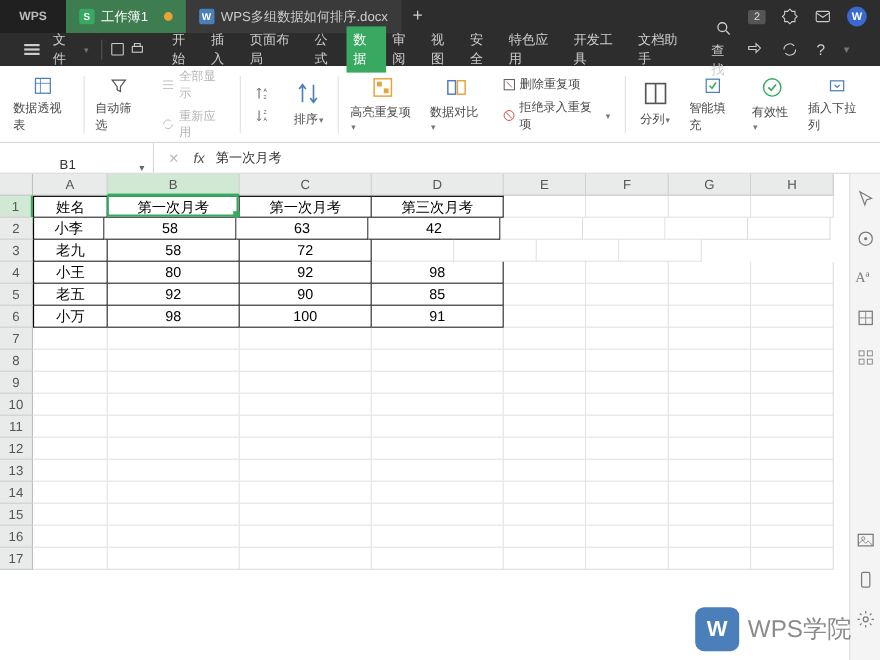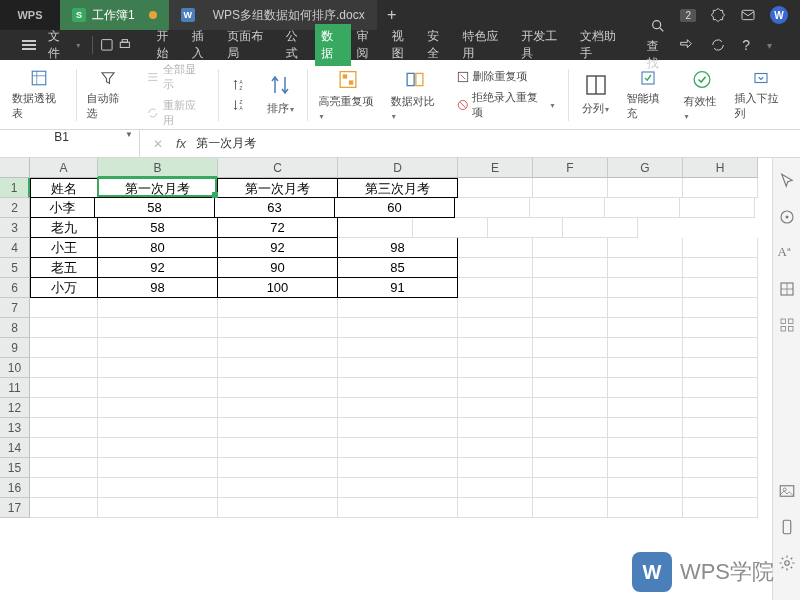--- a/index.html
+++ b/index.html
@@ -37,21 +37,21 @@
 .rbtn-h { display: flex; align-items: center; gap: 3px; padding: 2px 5px; cursor: pointer; font-size: 11px; }
 .rbtn-h.faded { color: #b5b5b5; }
 .rgroup { display: flex; flex-direction: column; justify-content: center; gap: 2px; padding: 2px 4px; }
 .ribbon .sep { width: 1px; height: 52px; background: #e2e2e2; margin: 0 2px; }
 .ricon { width: 24px; height: 24px; }
 .ricon-sm { width: 14px; height: 14px; }
 .dd-arrow { font-size: 8px; color: #777; margin-left: 1px; }
 
 
 .formular-row { height: 28px; border-bottom: 1px solid #d8d8d8; display: flex; align-items: center; font-size: 12px; }
-.namebox { width: 140px; height: 100%; border-right: 1px solid #d8d8d8; display: flex; align-items: flex-start; justify-content: center; position: relative; color: #333; padding-right: 16px; }
+.namebox { width: 140px; height: 100%; border-right: 1px solid #d8d8d8; display: flex; align-items: flex-end; justify-content: center; position: relative; color: #333; padding-right: 16px; }
 .namebox .dd { position: absolute; right: 6px; font-size: 8px; color: #666; }
 .fx-area { display: flex; align-items: center; gap: 10px; padding: 0 10px; flex: 1; }
 .fx-sym { font-style: italic; color: #555; font-size: 13px; }
 .fx-val { color: #333; }
 
 
 .grid-wrap { position: absolute; top: 158px; left: 0; right: 28px; bottom: 0; overflow: hidden; }
 .hdr-corner { position: absolute; top: 0; left: 0; width: 30px; height: 20px; background: #e8ebea; border-right: 1px solid #bfbfbf; border-bottom: 1px solid #bfbfbf; }
 .col-hdrs { position: absolute; top: 0; left: 30px; right: 0; height: 20px; display: flex; }
 .col-hdr { background: #e8ebea; border-right: 1px solid #c9c9c9; border-bottom: 1px solid #bfbfbf; text-align: center; font-size: 12px; color: #555; line-height: 20px; }
@@ -85,21 +85,21 @@
   <div class="app-badge">
     <span>WPS</span>
   </div>
   <div class="tab active">
     <span class="tab-icon s">S</span>
     <span>工作簿1</span>
     <span class="tab-close"></span>
   </div>
   <div class="tab inactive">
     <span class="tab-icon w">W</span>
-    <span style="overflow:hidden;text-overflow:ellipsis;white-space:nowrap;margin-left:12px;">WPS多组数据如何排序.docx</span>
+    <span style="overflow:hidden;text-overflow:ellipsis;white-space:nowrap;">WPS多组数据如何排序.docx</span>
   </div>
   <div class="tab-add">+</div>
   <div class="titlebar-right">
     <span class="badge-num">2</span>
     <span class="ico">
         <svg viewBox="0 0 24 24">
           <path d="M12 2l3 3h4v4l3 3-3 3v4h-4l-3 3-3-3H5v-4l-3-3 3-3V5h4z" fill="none" stroke="#ccc" stroke-width="1.5"></path>
         </svg>
       </span>
     <span class="ico">
@@ -341,21 +341,21 @@
         <div class="cell b-t b-b b-r" style="width: 120px;">第三次月考</div>
         <div class="cell" style="width: 75px;"></div>
         <div class="cell" style="width: 75px;"></div>
         <div class="cell" style="width: 75px;"></div>
         <div class="cell" style="width: 75px;"></div>
       </div>
       <div class="crow">
         <div class="cell b-b b-l b-mid" style="width: 65px;">小李</div>
         <div class="cell b-b b-mid" style="width: 120px;">58</div>
         <div class="cell b-b b-mid" style="width: 120px;">63</div>
-        <div class="cell b-b b-r" style="width: 120px;">60</div>
+        <div class="cell b-b b-r" style="width: 120px;">42</div>
         <div class="cell" style="width: 75px;"></div>
         <div class="cell" style="width: 75px;"></div>
         <div class="cell" style="width: 75px;"></div>
         <div class="cell" style="width: 75px;"></div>
       </div>
       <div class="crow">
         <div class="cell b-b b-l b-mid" style="width: 68px;">老九</div>
         <div class="cell b-b b-mid" style="width: 120px;">58</div>
         <div class="cell b-b b-r" style="width: 120px;">72</div>
         <div class="cell" style="width: 75px;"></div>

